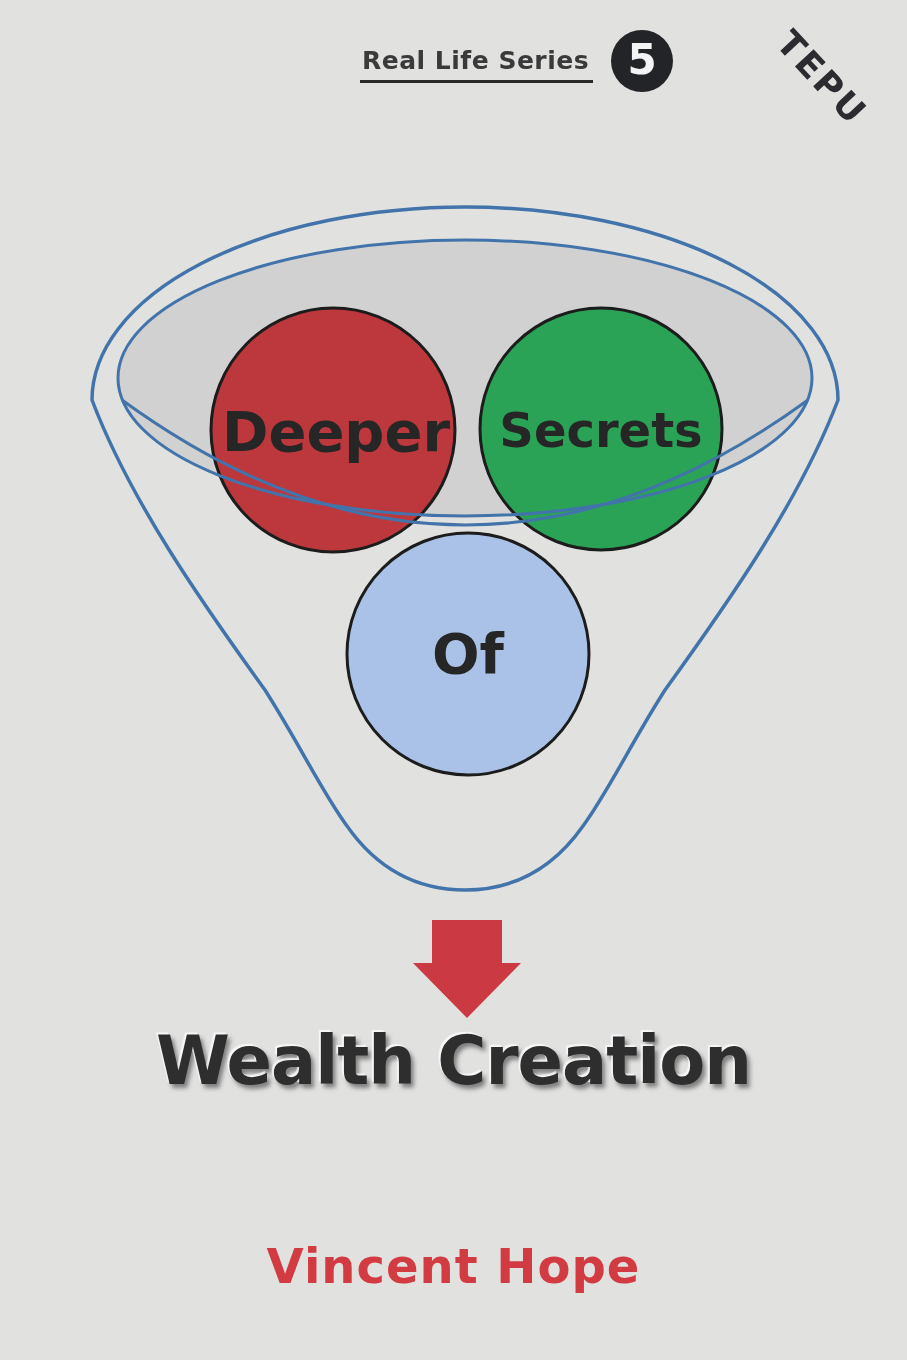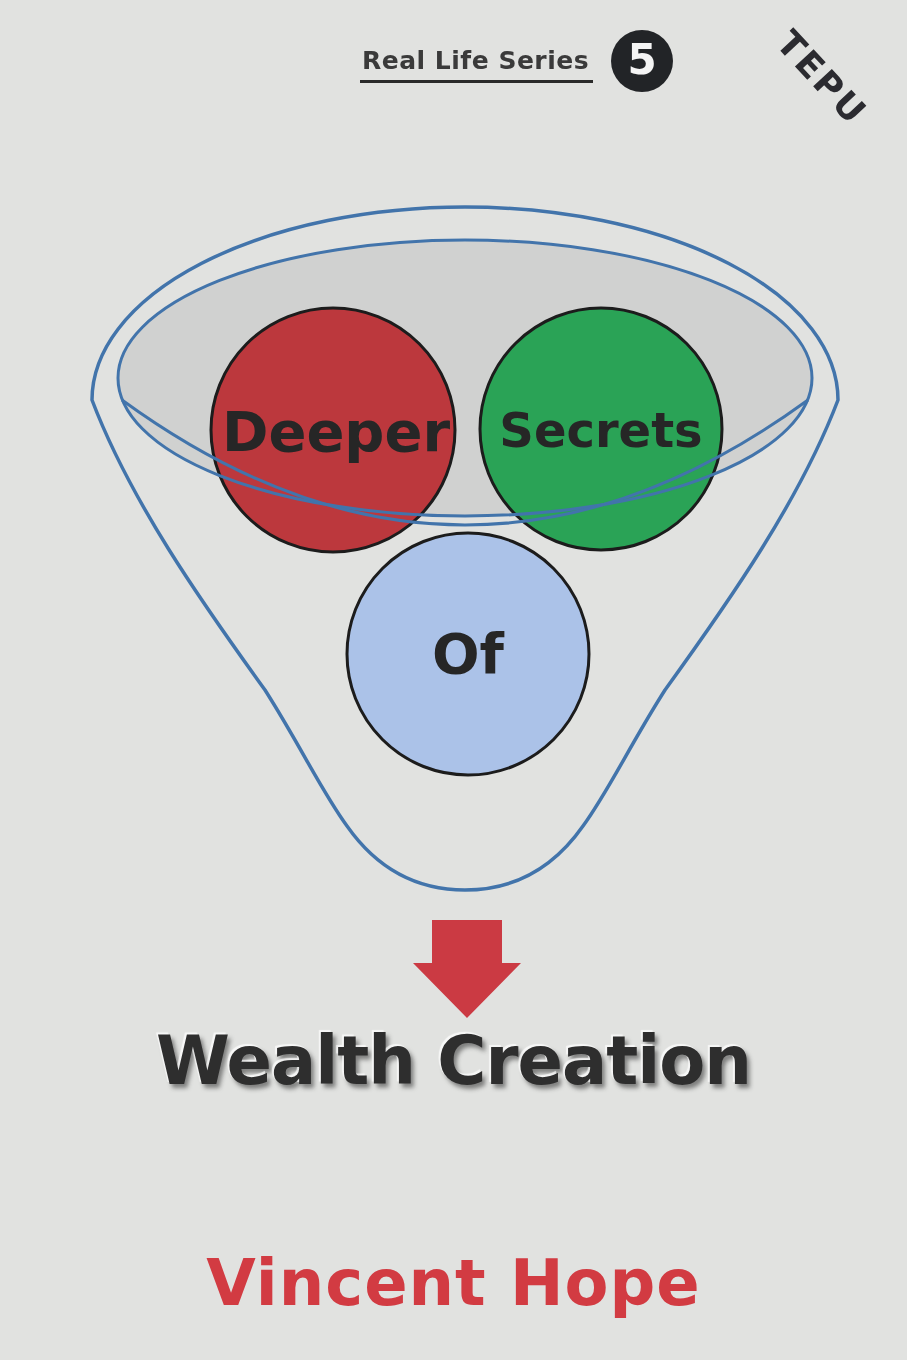--- a/index.html
+++ b/index.html
@@ -55,24 +55,23 @@
     position:absolute;top:1022px;left:0;width:100%;
     margin:0;text-align:center;
     font-size:67px;font-weight:bold;color:#2e2e2e;
     letter-spacing:-1px;
     text-shadow:-2px -2px 1px rgba(255,255,255,0.75), 3px 4px 4px rgba(30,30,30,0.5);
     white-space:nowrap;
   }
   .author-name{
     position:absolute;top:1238px;left:0;width:100%;
     text-align:center;
-    font-size:64px;font-weight:bold;color:#d23b42;
+    font-size:48px;font-weight:bold;color:#d23b42;
     letter-spacing:1px;
     white-space:nowrap;
-    margin-top:8px;
   }
 </style>
 </head>
 <body>
 
 <div class="cover">
 
   <div class="series-header">
     <span class="series-title">Real Life Series</span>
     <div class="series-badge">

